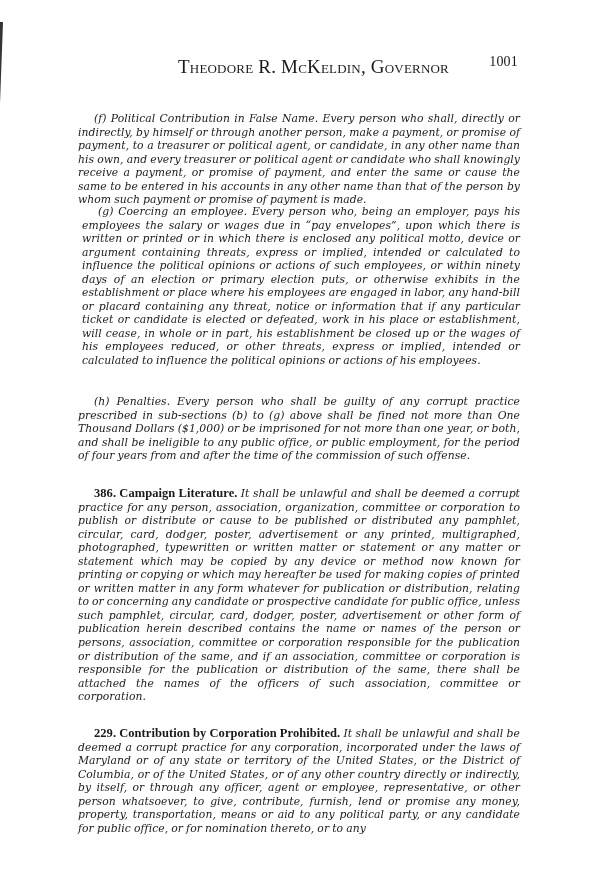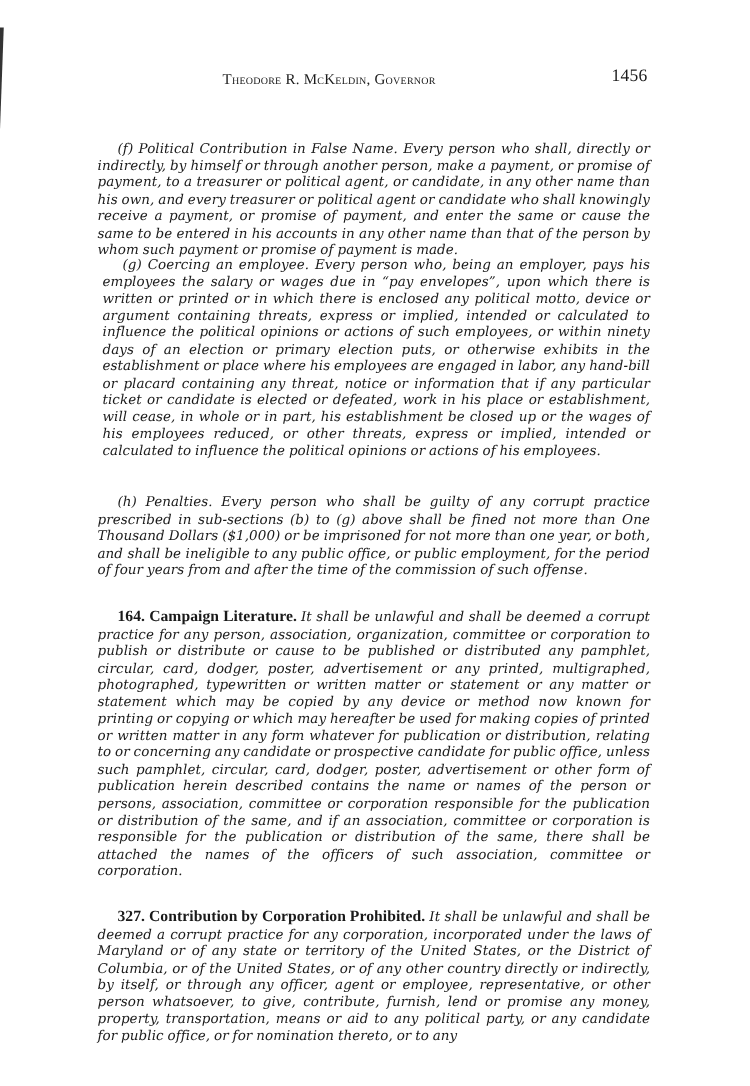--- a/index.html
+++ b/index.html
@@ -36,21 +36,21 @@
     height: 22px;
     font-size: 12.5px;
     letter-spacing: 0.2px;
   }
   .running-head .title {
     position: absolute;
     left: 100px;
     top: 6px;
     font-variant: small-caps;
     font-family: "Liberation Serif", "DejaVu Serif", serif;
-    font-size: 12px;
+    font-size: 19px;
   }
   .running-head .pageno {
     position: absolute;
     right: 2px;
     top: 4px;
     font-family: "Liberation Serif", "DejaVu Serif", serif;
     font-size: 14px;
   }
   .para {
     font-family: "DejaVu Serif", serif;
@@ -76,37 +76,37 @@
   #para-229 { position: absolute; top: 677px; left: 0; right: 0; }
 </style>
 </head>
 <body>
 
 <div class="edge-line"></div>
 
 <div class="page">
   <div class="running-head">
     <span class="title">Theodore R. McKeldin, Governor</span>
-    <span class="pageno">1456</span>
+    <span class="pageno">1001</span>
   </div>
 
   <p class="para" id="para-f">
     <span>(f) Political Contribution in False Name. Every person who shall, directly or indirectly, by himself or through another person, make a payment, or promise of payment, to a treasurer or political agent, or candidate, in any other name than his own, and every treasurer or political agent or candidate who shall knowingly receive a payment, or promise of payment, and enter the same or cause the same to be entered in his accounts in any other name than that of the person by whom such payment or promise of payment is made.</span>
   </p>
 
   <p class="para" id="para-g">
     <span>(g) Coercing an employee. Every person who, being an employer, pays his employees the salary or wages due in “pay envelopes”, upon which there is written or printed or in which there is enclosed any political motto, device or argument containing threats, express or implied, intended or calculated to influence the political opinions or actions of such employees, or within ninety days of an election or primary election puts, or otherwise exhibits in the establishment or place where his employees are engaged in labor, any hand-bill or placard containing any threat, notice or information that if any particular ticket or candidate is elected or defeated, work in his place or establishment, will cease, in whole or in part, his establishment be closed up or the wages of his employees reduced, or other threats, express or implied, intended or calculated to influence the political opinions or actions of his employees.</span>
   </p>
 
   <p class="para" id="para-h">
     <span>(h) Penalties. Every person who shall be guilty of any corrupt practice prescribed in sub-sections (b) to (g) above shall be fined not more than One Thousand Dollars ($1,000) or be imprisoned for not more than one year, or both, and shall be ineligible to any public office, or public employment, for the period of four years from and after the time of the commission of such offense.</span>
   </p>
 
   <p class="para" id="para-228">
-    <span class="section-head">164. Campaign Literature. </span>
+    <span class="section-head">386. Campaign Literature. </span>
     <span>It shall be unlawful and shall be deemed a corrupt practice for any person, association, organization, committee or corporation to publish or distribute or cause to be published or distributed any pamphlet, circular, card, dodger, poster, advertisement or any printed, multigraphed, photographed, typewritten or written matter or statement or any matter or statement which may be copied by any device or method now known for printing or copying or which may hereafter be used for making copies of printed or written matter in any form whatever for publication or distribution, relating to or concerning any candidate or prospective candidate for public office, unless such pamphlet, circular, card, dodger, poster, advertisement or other form of publication herein described contains the name or names of the person or persons, association, committee or corporation responsible for the publication or distribution of the same, and if an association, committee or corporation is responsible for the publication or distribution of the same, there shall be attached the names of the officers of such association, committee or corporation.</span>
   </p>
 
   <p class="para" id="para-229">
-    <span class="section-head">327. Contribution by Corporation Prohibited. </span>
+    <span class="section-head">229. Contribution by Corporation Prohibited. </span>
     <span>It shall be unlawful and shall be deemed a corrupt practice for any corporation, incorporated under the laws of Maryland or of any state or territory of the United States, or the District of Columbia, or of the United States, or of any other country directly or indirectly, by itself, or through any officer, agent or employee, representative, or other person whatsoever, to give, contribute, furnish, lend or promise any money, property, transportation, means or aid to any political party, or any candidate for public office, or for nomination thereto, or to any</span>
   </p>
 </div>
 
 </body></html>

